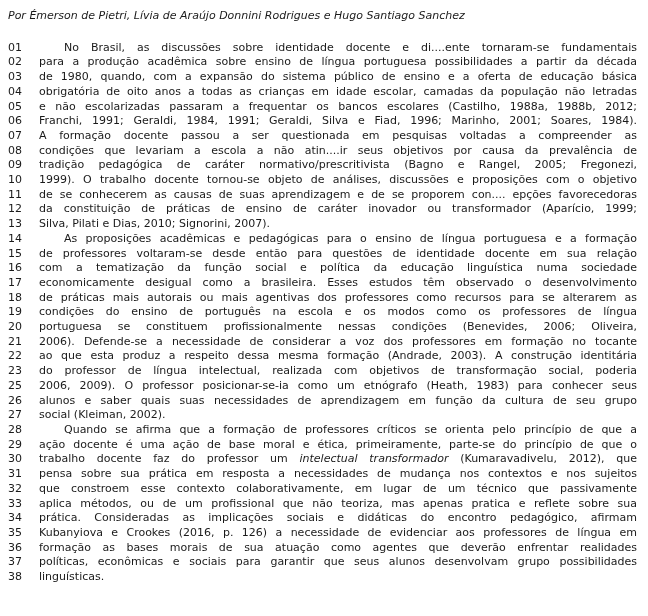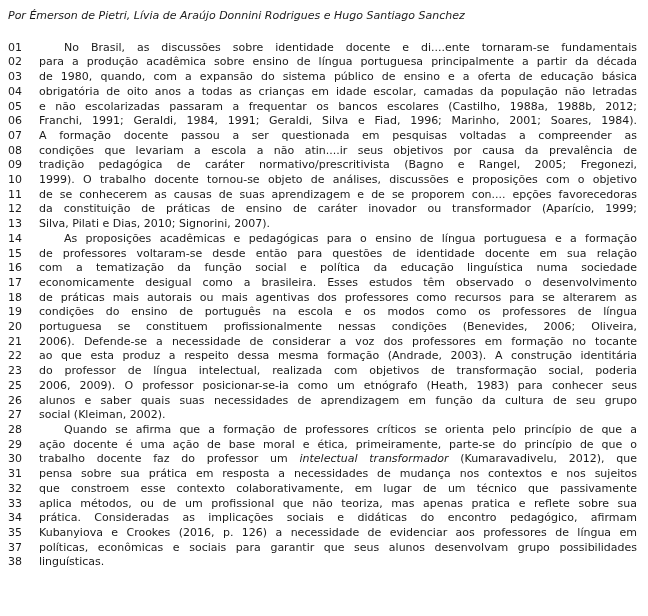--- a/index.html
+++ b/index.html
@@ -59,21 +59,21 @@
 
 <div class="page">
   <div class="byline">Por Émerson de Pietri, Lívia de Araújo Donnini Rodrigues e Hugo Santiago Sanchez</div>
   <div class="doc-body">
       <div class="line">
         <span class="num">01</span>
         <span class="txt indent just">No Brasil, as discussões sobre identidade docente e di....ente tornaram-se fundamentais</span>
       </div>
       <div class="line">
         <span class="num">02</span>
-        <span class="txt just">para a produção acadêmica sobre ensino de língua portuguesa principalmente a partir da década</span>
+        <span class="txt just">para a produção acadêmica sobre ensino de língua portuguesa possibilidades a partir da década</span>
       </div>
       <div class="line">
         <span class="num">03</span>
         <span class="txt just">de 1980, quando, com a expansão do sistema público de ensino e a oferta de educação básica</span>
       </div>
       <div class="line">
         <span class="num">04</span>
         <span class="txt just">obrigatória de oito anos a todas as crianças em idade escolar, camadas da população não letradas</span>
       </div>
       <div class="line">
@@ -188,20 +188,24 @@
         <span class="num">33</span>
         <span class="txt just">aplica métodos, ou de um profissional que não teoriza, mas apenas pratica e reflete sobre sua</span>
       </div>
       <div class="line">
         <span class="num">34</span>
         <span class="txt just">prática. Consideradas as implicações sociais e didáticas do encontro pedagógico, afirmam</span>
       </div>
       <div class="line">
         <span class="num">35</span>
         <span class="txt just">Kubanyiova e Crookes (2016, p. 126) a necessidade de evidenciar aos professores de língua em</span>
+      </div>
+      <div class="line">
+        <span class="num">36</span>
+        <span class="txt just">formação as bases morais de sua atuação como agentes que deverão enfrentar realidades</span>
       </div>
       <div class="line">
         <span class="num">37</span>
         <span class="txt just">políticas, econômicas e sociais para garantir que seus alunos desenvolvam grupo possibilidades</span>
       </div>
       <div class="line">
         <span class="num">38</span>
         <span class="txt">linguísticas.</span>
       </div>
     </div>

